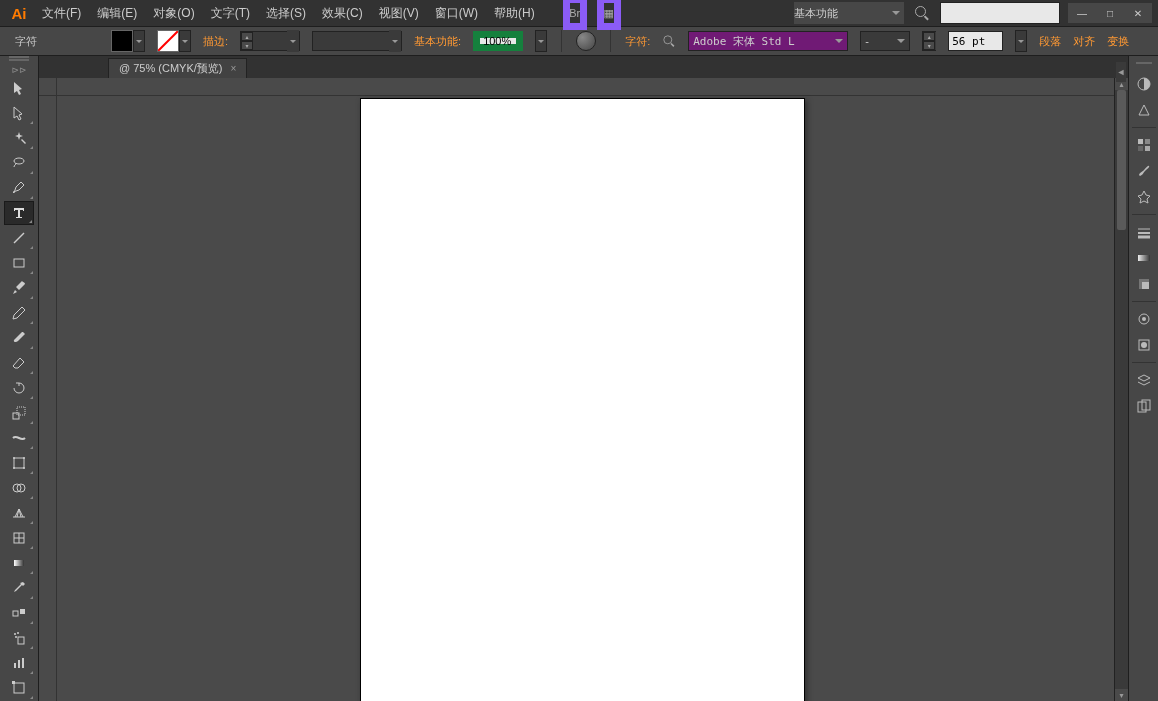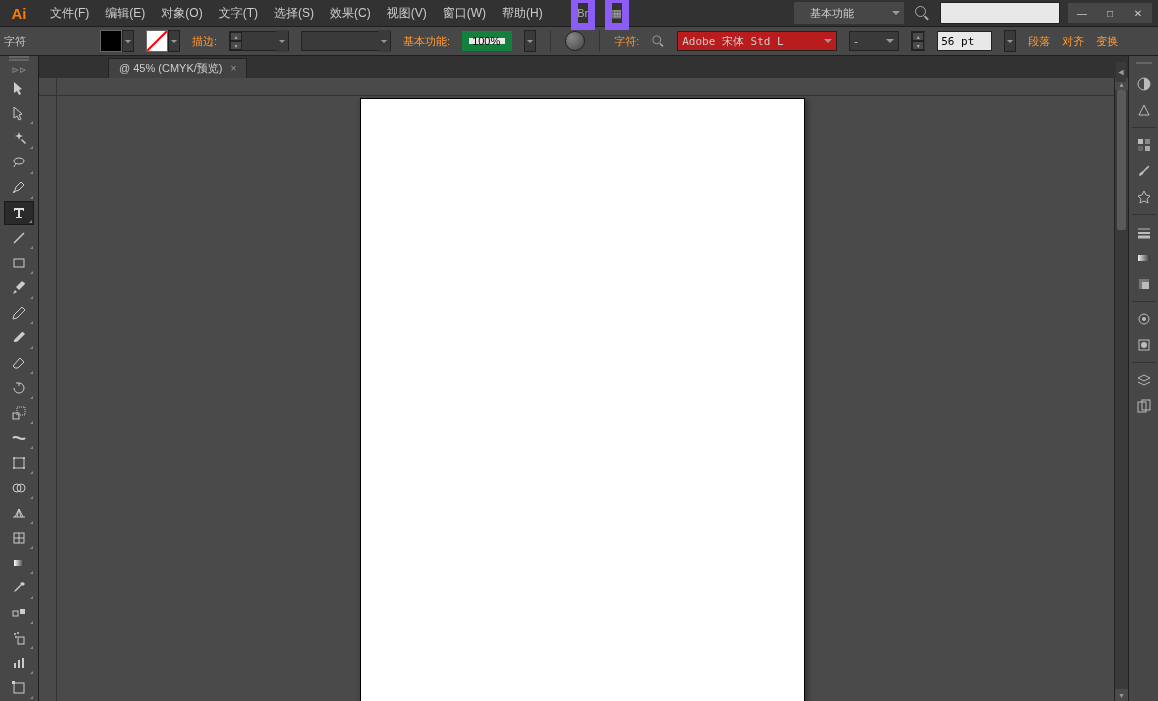--- a/index.html
+++ b/index.html
@@ -1,44 +1,44 @@
 <!DOCTYPE html>
 <html><head>
 <meta charset="utf-8">
 <style>
 *{margin:0;padding:0;box-sizing:border-box;font-family:"Microsoft YaHei",sans-serif;user-select:none}
 body{width:1158px;height:701px;background:#323232;overflow:hidden;position:relative}
 .menubar{height:26px;background:#323232;display:flex;align-items:center;padding-left:4px;color:#ccc;font-size:12px}
-.ai-logo{width:30px;height:20px;color:#ff7b00;font-weight:bold;font-size:15px;font-family:Arial;display:flex;align-items:center;justify-content:center;margin-right:8px}
+.ai-logo{width:30px;height:20px;color:#ff7b00;font-weight:bold;font-size:15px;font-family:Arial;display:flex;align-items:center;justify-content:center;}
 .menu-item{padding:16px 8px;height:26px;display:flex;align-items:center;cursor:pointer}
 .menu-icons{display:flex;align-items:center;margin-left:20px;gap:10px}
 .menu-icon-box{width:24px;height:34px;border:7px solid #8b5cf6;display:flex;align-items:center;justify-content:center;font-size:11px;color:#aaa}
 .workspace-right{margin-left:auto;display:flex;align-items:center;gap:8px;padding-right:6px}
-.workspace-drop{width:110px;height:22px;background:#474747;display:flex;align-items:center;padding:0 16px;color:#ccc;font-size:11px;position:relative}
+.workspace-drop{width:110px;height:22px;background:#474747;display:flex;align-items:center;padding:0 0;color:#ccc;font-size:11px;position:relative}
 .workspace-drop::after{content:"";position:absolute;right:4px;top:9px;border-left:4px solid transparent;border-right:4px solid transparent;border-top:4px solid #999}
 .search-box{width:120px;height:22px;background:#e8e8e8;border:1px solid #222}
 .search-lbl{width:20px;display:flex;align-items:center;justify-content:center}
 .win-btns{display:flex;gap:0}
 .win-btn{width:28px;height:20px;background:#474747;display:flex;align-items:center;justify-content:center;color:#ccc;font-size:10px}
-.control-bar{height:30px;background:#474747;border-top:1px solid #1e1e1e;border-bottom:1px solid #1e1e1e;display:flex;align-items:center;padding:0 4px;color:#ccc;font-size:12px;gap:12px}
+.control-bar{height:30px;background:#474747;border-top:1px solid #1e1e1e;border-bottom:1px solid #1e1e1e;display:flex;align-items:center;padding:0 15px;color:#ccc;font-size:12px;gap:12px}
 .ctrl-label{color:#ccc;font-size:11px}
 .ctrl-olabel{color:#ff9933;font-size:11px}
 .swatch{width:22px;height:22px;border:1px solid #666;display:flex;align-items:center;justify-content:center;position:relative}
 .swatch-black{background:#000}
 .swatch-none{background:#fff;position:relative;overflow:hidden}
 .swatch-none::after{content:"";position:absolute;width:28px;height:2px;background:red;transform:rotate(-45deg);left:-4px;top:9px}
 .drop-tiny{width:12px;height:22px;background:#3a3a3a;border:1px solid #222;display:flex;align-items:center;justify-content:center}
 .drop-tiny::after{content:"";border-left:3px solid transparent;border-right:3px solid transparent;border-top:3px solid #999}
 .num-field{height:20px;background:#3a3a3a;border:1px solid #222;display:flex;align-items:center}
 .num-inner{flex:1;padding:0 4px;color:#ccc;font-size:11px}
 .stepper{width:12px;display:flex;flex-direction:column}
 .step-up,.step-down{height:9px;background:#4a4a4a;border:1px solid #222;font-size:6px;display:flex;align-items:center;justify-content:center;color:#aaa}
 .opacity-field{width:50px;height:20px;background:#e8e8e8;border:7px solid #15803d;padding:0 3px;font-size:11px;color:#000;display:flex;align-items:center}
 .globe{width:20px;height:20px;border-radius:50%;background:radial-gradient(circle at 30% 30%,#888,#444);border:1px solid #222}
-.font-drop{width:160px;height:20px;background:#b91c1c;border:1px solid #222;display:flex;align-items:center;padding:0 4px;color:#ccc;font-size:11px;font-family:monospace;position:relative}
+.font-drop{width:160px;height:20px;background:#701a75;border:1px solid #222;display:flex;align-items:center;padding:0 4px;color:#ccc;font-size:11px;font-family:monospace;position:relative}
 .font-drop::after{content:"";position:absolute;right:4px;top:7px;border-left:4px solid transparent;border-right:4px solid transparent;border-top:4px solid #999}
 .weight-drop{width:50px;height:20px;background:#3a3a3a;border:1px solid #222;display:flex;align-items:center;padding:0 4px;color:#ccc;font-size:11px;position:relative}
 .weight-drop::after{content:"";position:absolute;right:4px;top:7px;border-left:4px solid transparent;border-right:4px solid transparent;border-top:4px solid #999}
 .size-field{width:55px;height:20px;background:#e8e8e8;border:1px solid #222;padding:0 3px;font-size:11px;color:#000;display:flex;align-items:center;font-family:monospace}
 .tab-strip{height:22px;background:#323232;display:flex;align-items:flex-end;padding-left:108px}
 .doc-tab{height:20px;background:#424242;padding:0 10px;display:flex;align-items:center;color:#ccc;font-size:11px;gap:8px;border:1px solid #222;border-bottom:none}
 .tab-close{font-size:10px;color:#999}
 .main-area{position:absolute;top:78px;left:39px;right:30px;bottom:0;background:#4a4a4a;overflow:hidden}
 .rulers-corner{position:absolute;top:0;left:0;width:18px;height:18px;background:#4a4a4a;border-right:1px solid #333;border-bottom:1px solid #333}
 .ruler-h{position:absolute;top:0;left:18px;right:14px;height:18px;background:#4a4a4a;border-bottom:1px solid #333}
@@ -144,21 +144,21 @@
   </div>
   <div class="size-field">56 pt</div>
   <div class="drop-tiny"></div>
   <span class="ctrl-olabel">段落</span>
   <span class="ctrl-olabel">对齐</span>
   <span class="ctrl-olabel">变换</span>
 </div>
 
 <div class="tab-strip">
   <div class="doc-tab">
-    <span>@ 45% (CMYK/预览)</span>
+    <span>@ 75% (CMYK/预览)</span>
     <span class="tab-close">×</span>
   </div>
 </div>
 
 <div class="toolbox">
   <div class="tool-handle"></div>
   <div class="tool-double">⊳⊳</div>
   <div class="tool no-fly">
       <svg viewBox="0 0 16 16">
         <path d="M3 2l8 7-3 1 2 4-2 1-2-4-3 2z" fill="#ccc"></path>

